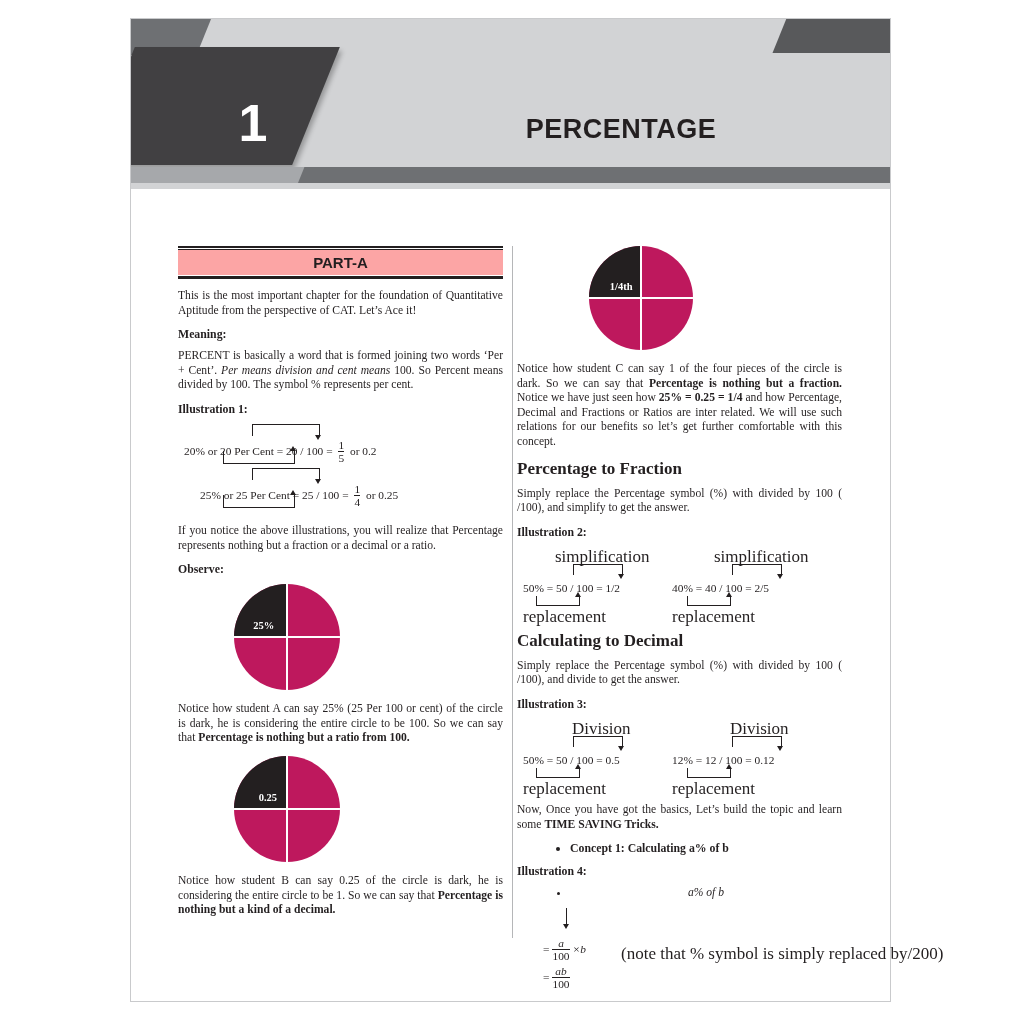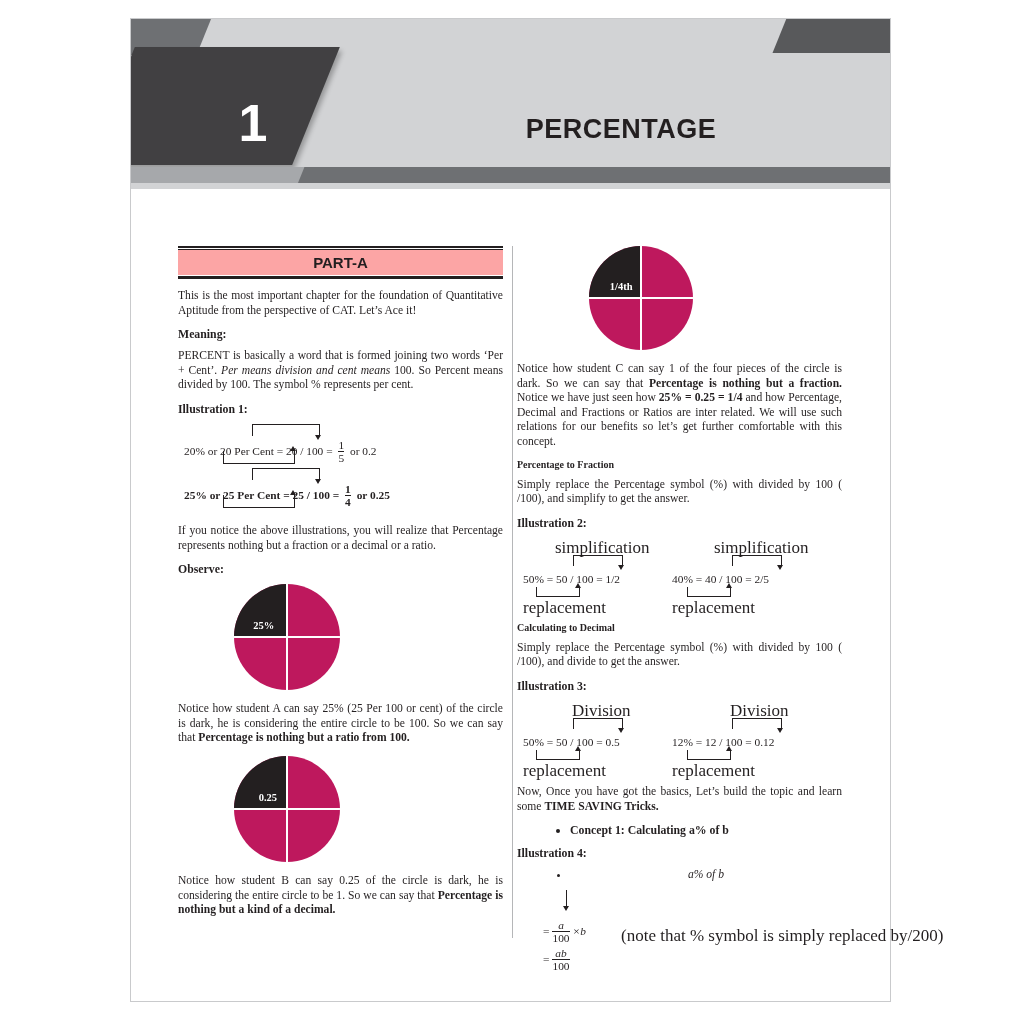--- a/index.html
+++ b/index.html
@@ -76,21 +76,21 @@
   }
   .col{
     position:absolute;top:57px;width:325px;
   }
   .col-left{left:47px;}
   .col-right{left:386px;}
 
   p{margin:0 0 9px 0;font-size:11.6px;line-height:14.6px;color:#231f20;text-align:justify;}
   .b{font-weight:bold;}
   .i{font-style:italic;text-align:center;}
-  h3{margin:0 0 8px 0;font-size:10px;font-weight:bold;color:#231f20;}
+  h3{margin:0 0 8px 0;font-size:17px;font-weight:bold;color:#231f20;}
   h4{margin:0 0 7px 0;font-size:11.8px;font-weight:bold;color:#231f20;}
 
   
   .part-head{position:relative;width:325px;margin-bottom:10px;}
   .rule-thick{height:2px;background:#231f20;}
   .rule-thin{height:1px;background:#231f20;margin-top:1px;}
   .part-band{
     background:#fca5a5;height:25px;line-height:25px;text-align:center;
     font-family:"Liberation Sans", sans-serif;font-weight:bold;font-size:15px;color:#231f20;
   }
@@ -182,21 +182,21 @@
       <div class="illus" style="height:92px;">
 
         <div class="eqline" style="position:absolute;left:6px;top:16px;">
           <span>20% or 20 Per Cent = 20 / 100  = </span><span class="frac"><span class="nu">1</span><span class="de">5</span></span><span> or 0.2</span>
         </div>
         <div class="br-top" style="left:74px;top:0px;width:66px;height:11px;"></div>
         <div class="arr-d" style="left:137px;top:11px;"></div>
         <div class="br-bot" style="left:45px;top:27px;width:70px;height:12px;"></div>
         <div class="arr-u" style="left:112px;top:22px;"></div>
 
-        <div class="eqline" style="position:absolute;left:6px;top:60px;font-weight:bold;">
+        <div class="eqline" style="position:absolute;left:22px;top:60px;">
           <span>25% or 25 Per Cent = 25 / 100 = </span><span class="frac"><span class="nu">1</span><span class="de">4</span></span><span> or 0.25</span>
         </div>
         <div class="br-top" style="left:74px;top:44px;width:66px;height:11px;"></div>
         <div class="arr-d" style="left:137px;top:55px;"></div>
         <div class="br-bot" style="left:45px;top:71px;width:70px;height:12px;"></div>
         <div class="arr-u" style="left:112px;top:66px;"></div>
       </div>
 
       <p>If you notice the above illustrations, you will realize that Percentage represents nothing but a fraction or a decimal or a ratio.</p>
 

